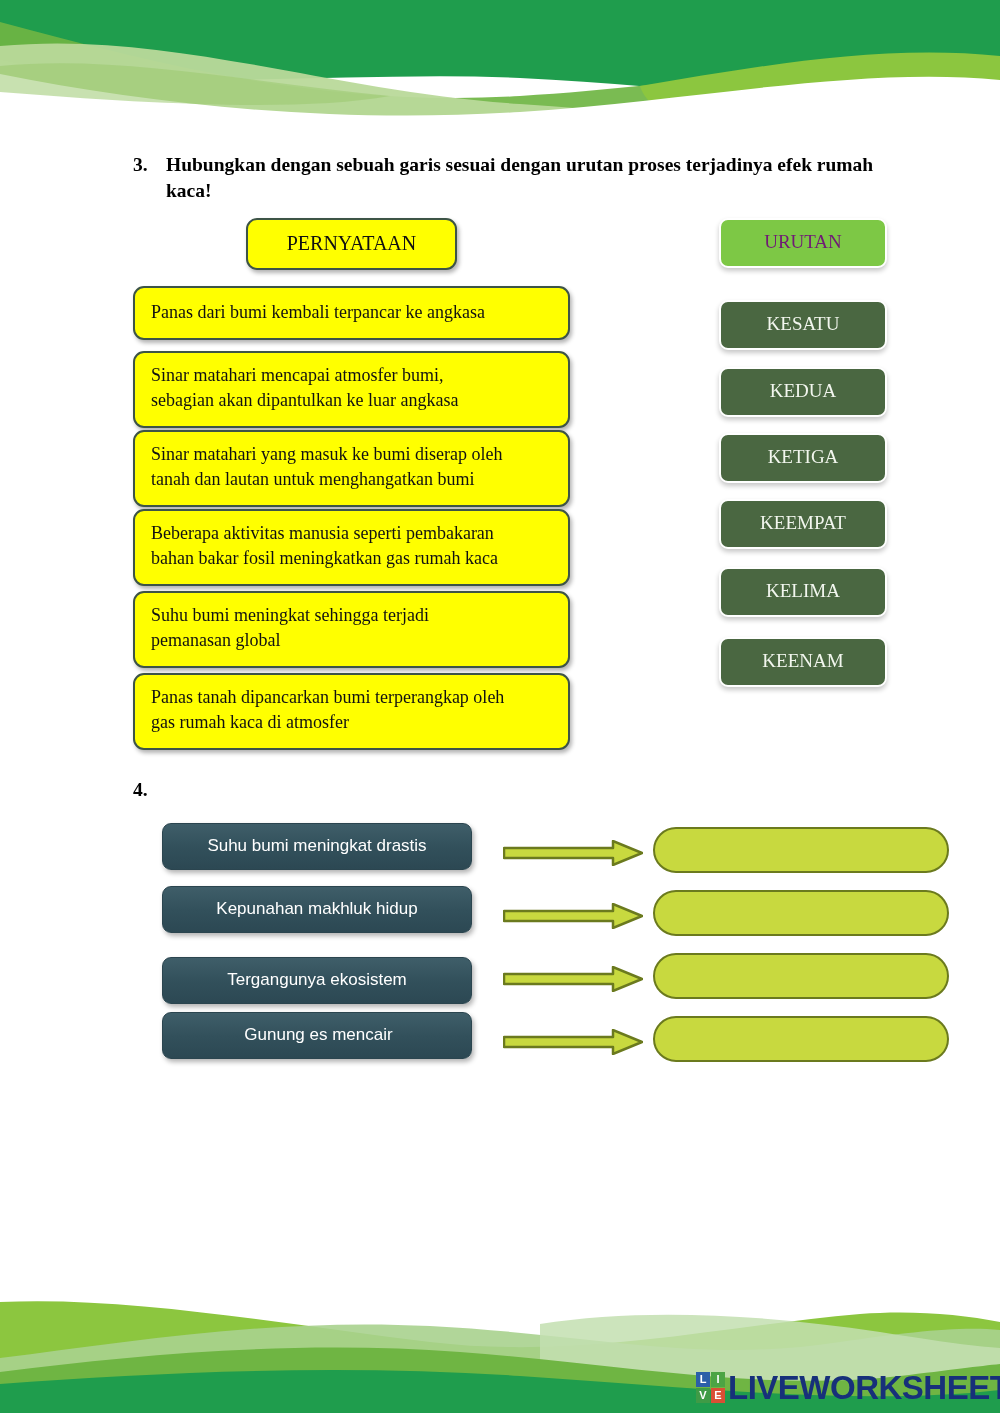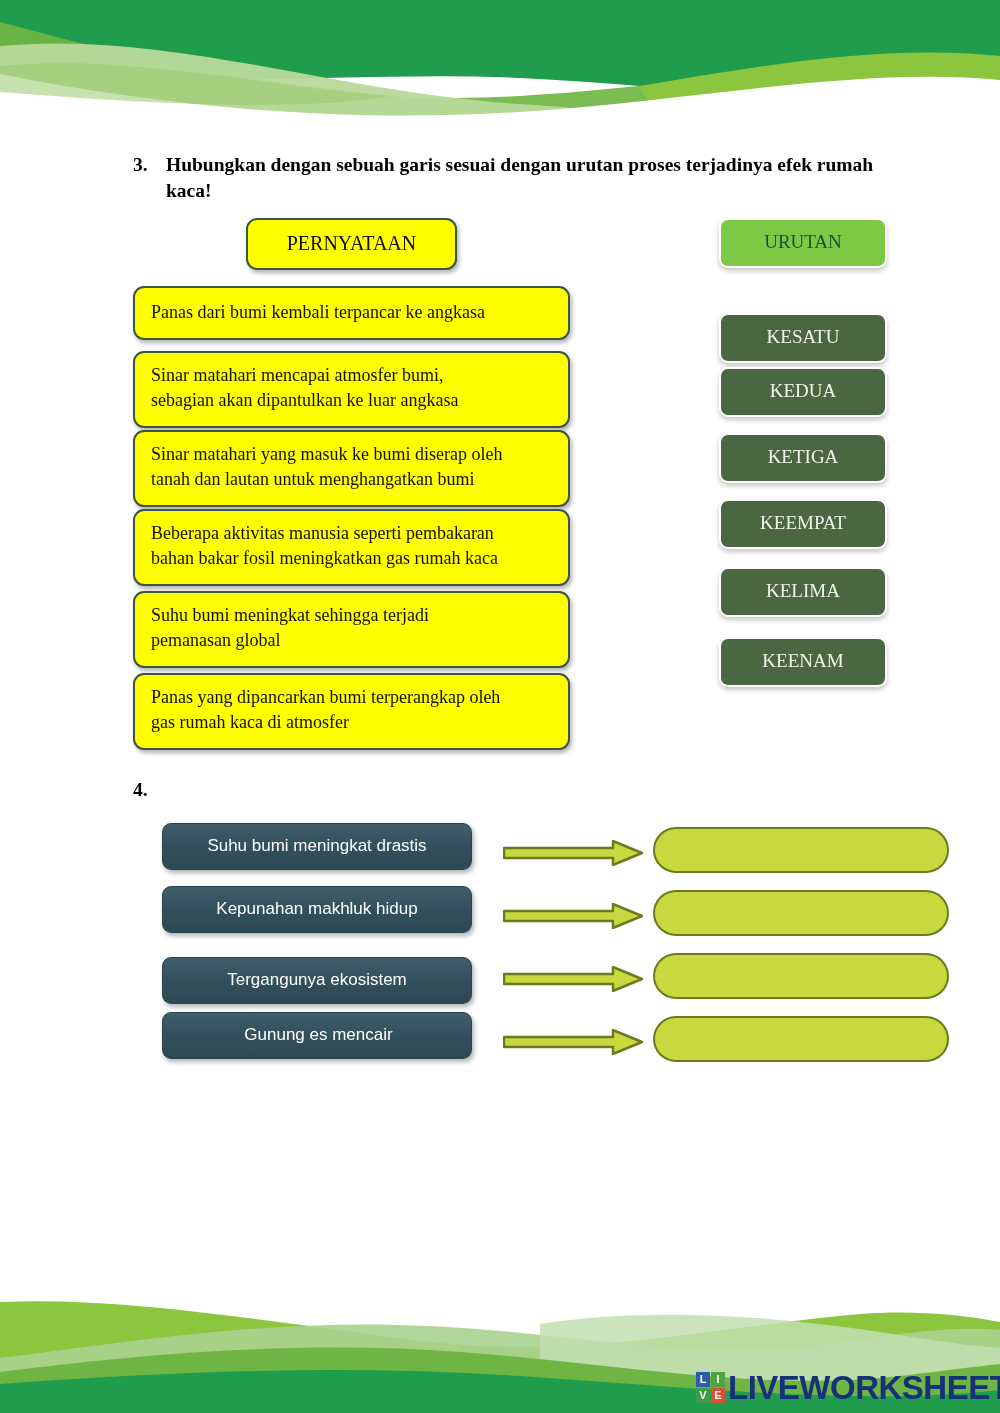--- a/index.html
+++ b/index.html
@@ -116,21 +116,21 @@
     border-radius: 9px;
     text-align: center;
     font-size: 19px;
     padding: 11px 4px 13px;
     box-sizing: border-box;
     box-shadow: 0 3px 5px rgba(0,0,0,0.22);
     border: 2px solid #ffffff;
   }
   .urutan-chip.head {
     background: #7dc845;
-    color: #14532d;
+    color: #701a75;
   }
   .urutan-chip.item {
     background: #4a6741;
     color: #f2f6ee;
   }
 
   
   .danger-area {
     position: relative;
     height: 270px;
@@ -255,28 +255,28 @@
           <div>Beberapa aktivitas manusia seperti pembakaran</div>
           <div>bahan bakar fosil meningkatkan gas rumah kaca</div>
         </div>
 
         <div class="stmt" style="top:373px;">
           <div>Suhu bumi meningkat sehingga terjadi</div>
           <div>pemanasan global</div>
         </div>
 
         <div class="stmt" style="top:455px;">
-          <div>Panas yang dipancarkan bumi terperangkap oleh</div>
+          <div>Panas tanah dipancarkan bumi terperangkap oleh</div>
           <div>gas rumah kaca di atmosfer</div>
         </div>
       </div>
 
       <div class="col-right">
         <div class="urutan-chip head" style="top:0px;">URUTAN</div>
-        <div class="urutan-chip item" style="top:95px;">KESATU</div>
+        <div class="urutan-chip item" style="top:82px;">KESATU</div>
         <div class="urutan-chip item" style="top:149px;">KEDUA</div>
         <div class="urutan-chip item" style="top:215px;">KETIGA</div>
         <div class="urutan-chip item" style="top:281px;">KEEMPAT</div>
         <div class="urutan-chip item" style="top:349px;">KELIMA</div>
         <div class="urutan-chip item" style="top:419px;">KEENAM</div>
       </div>
     </div>
 
     <div class="question" style="margin-top:24px;">
       <div class="q-num">4.</div>

